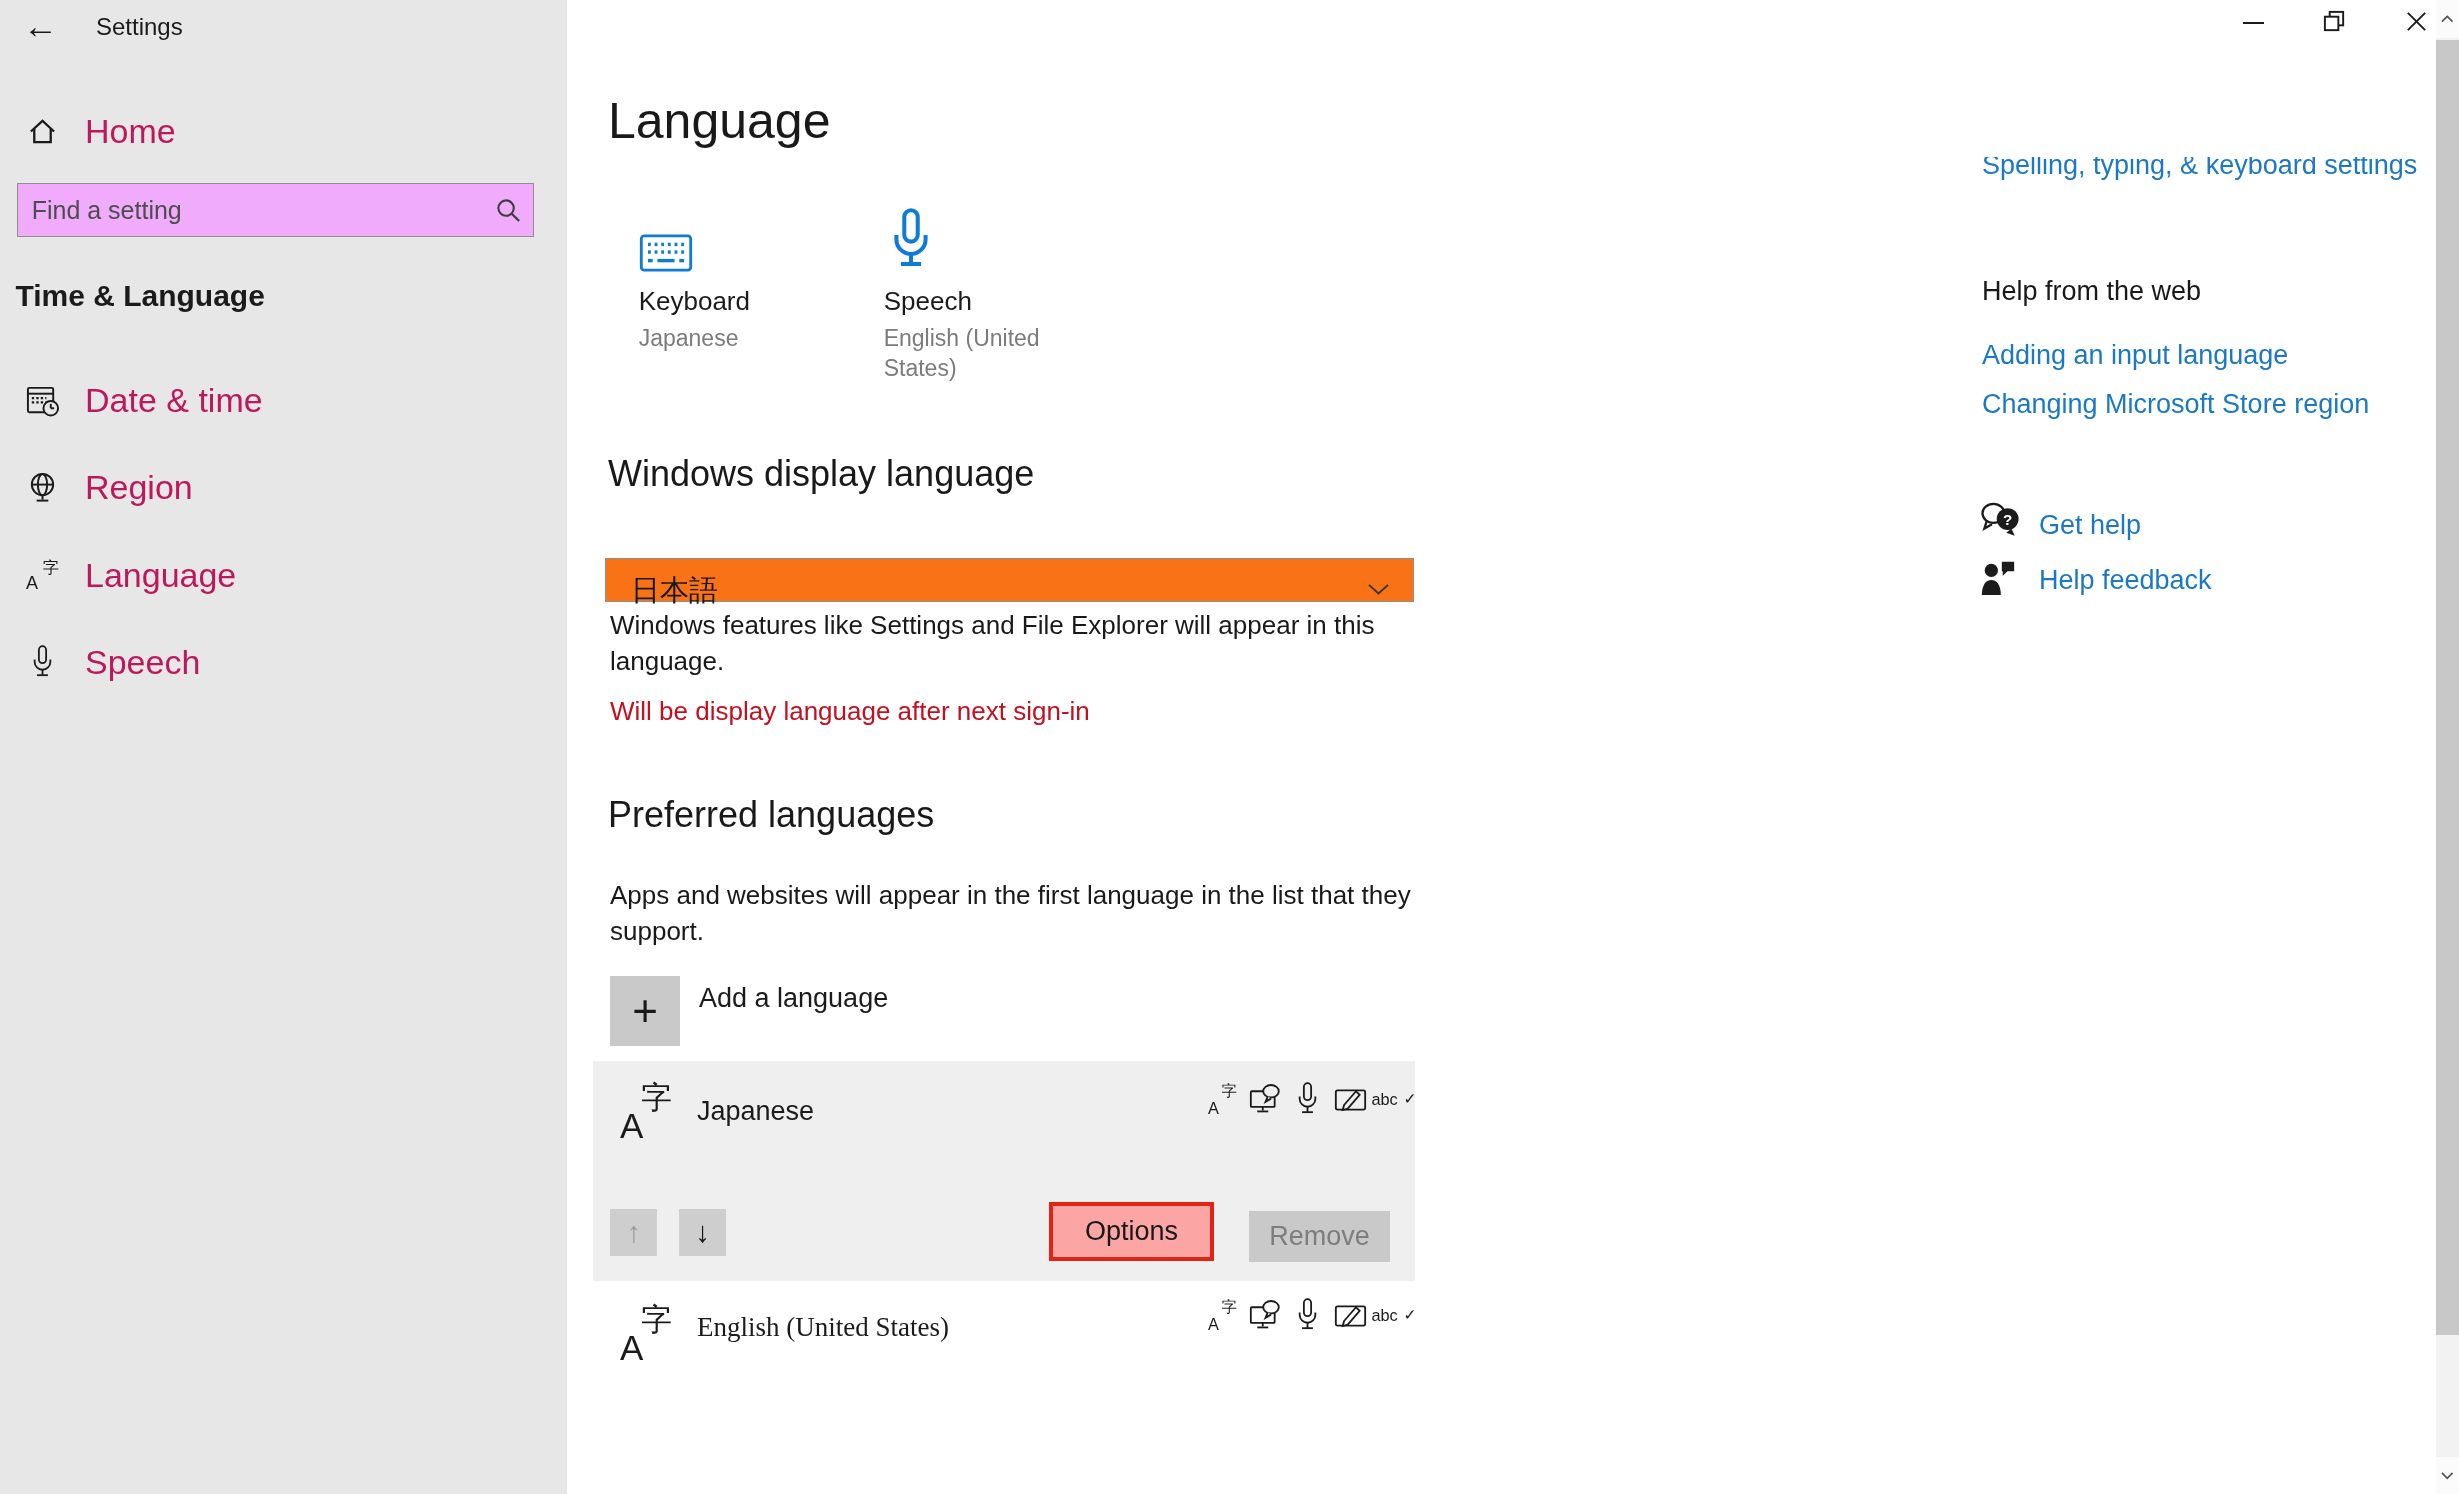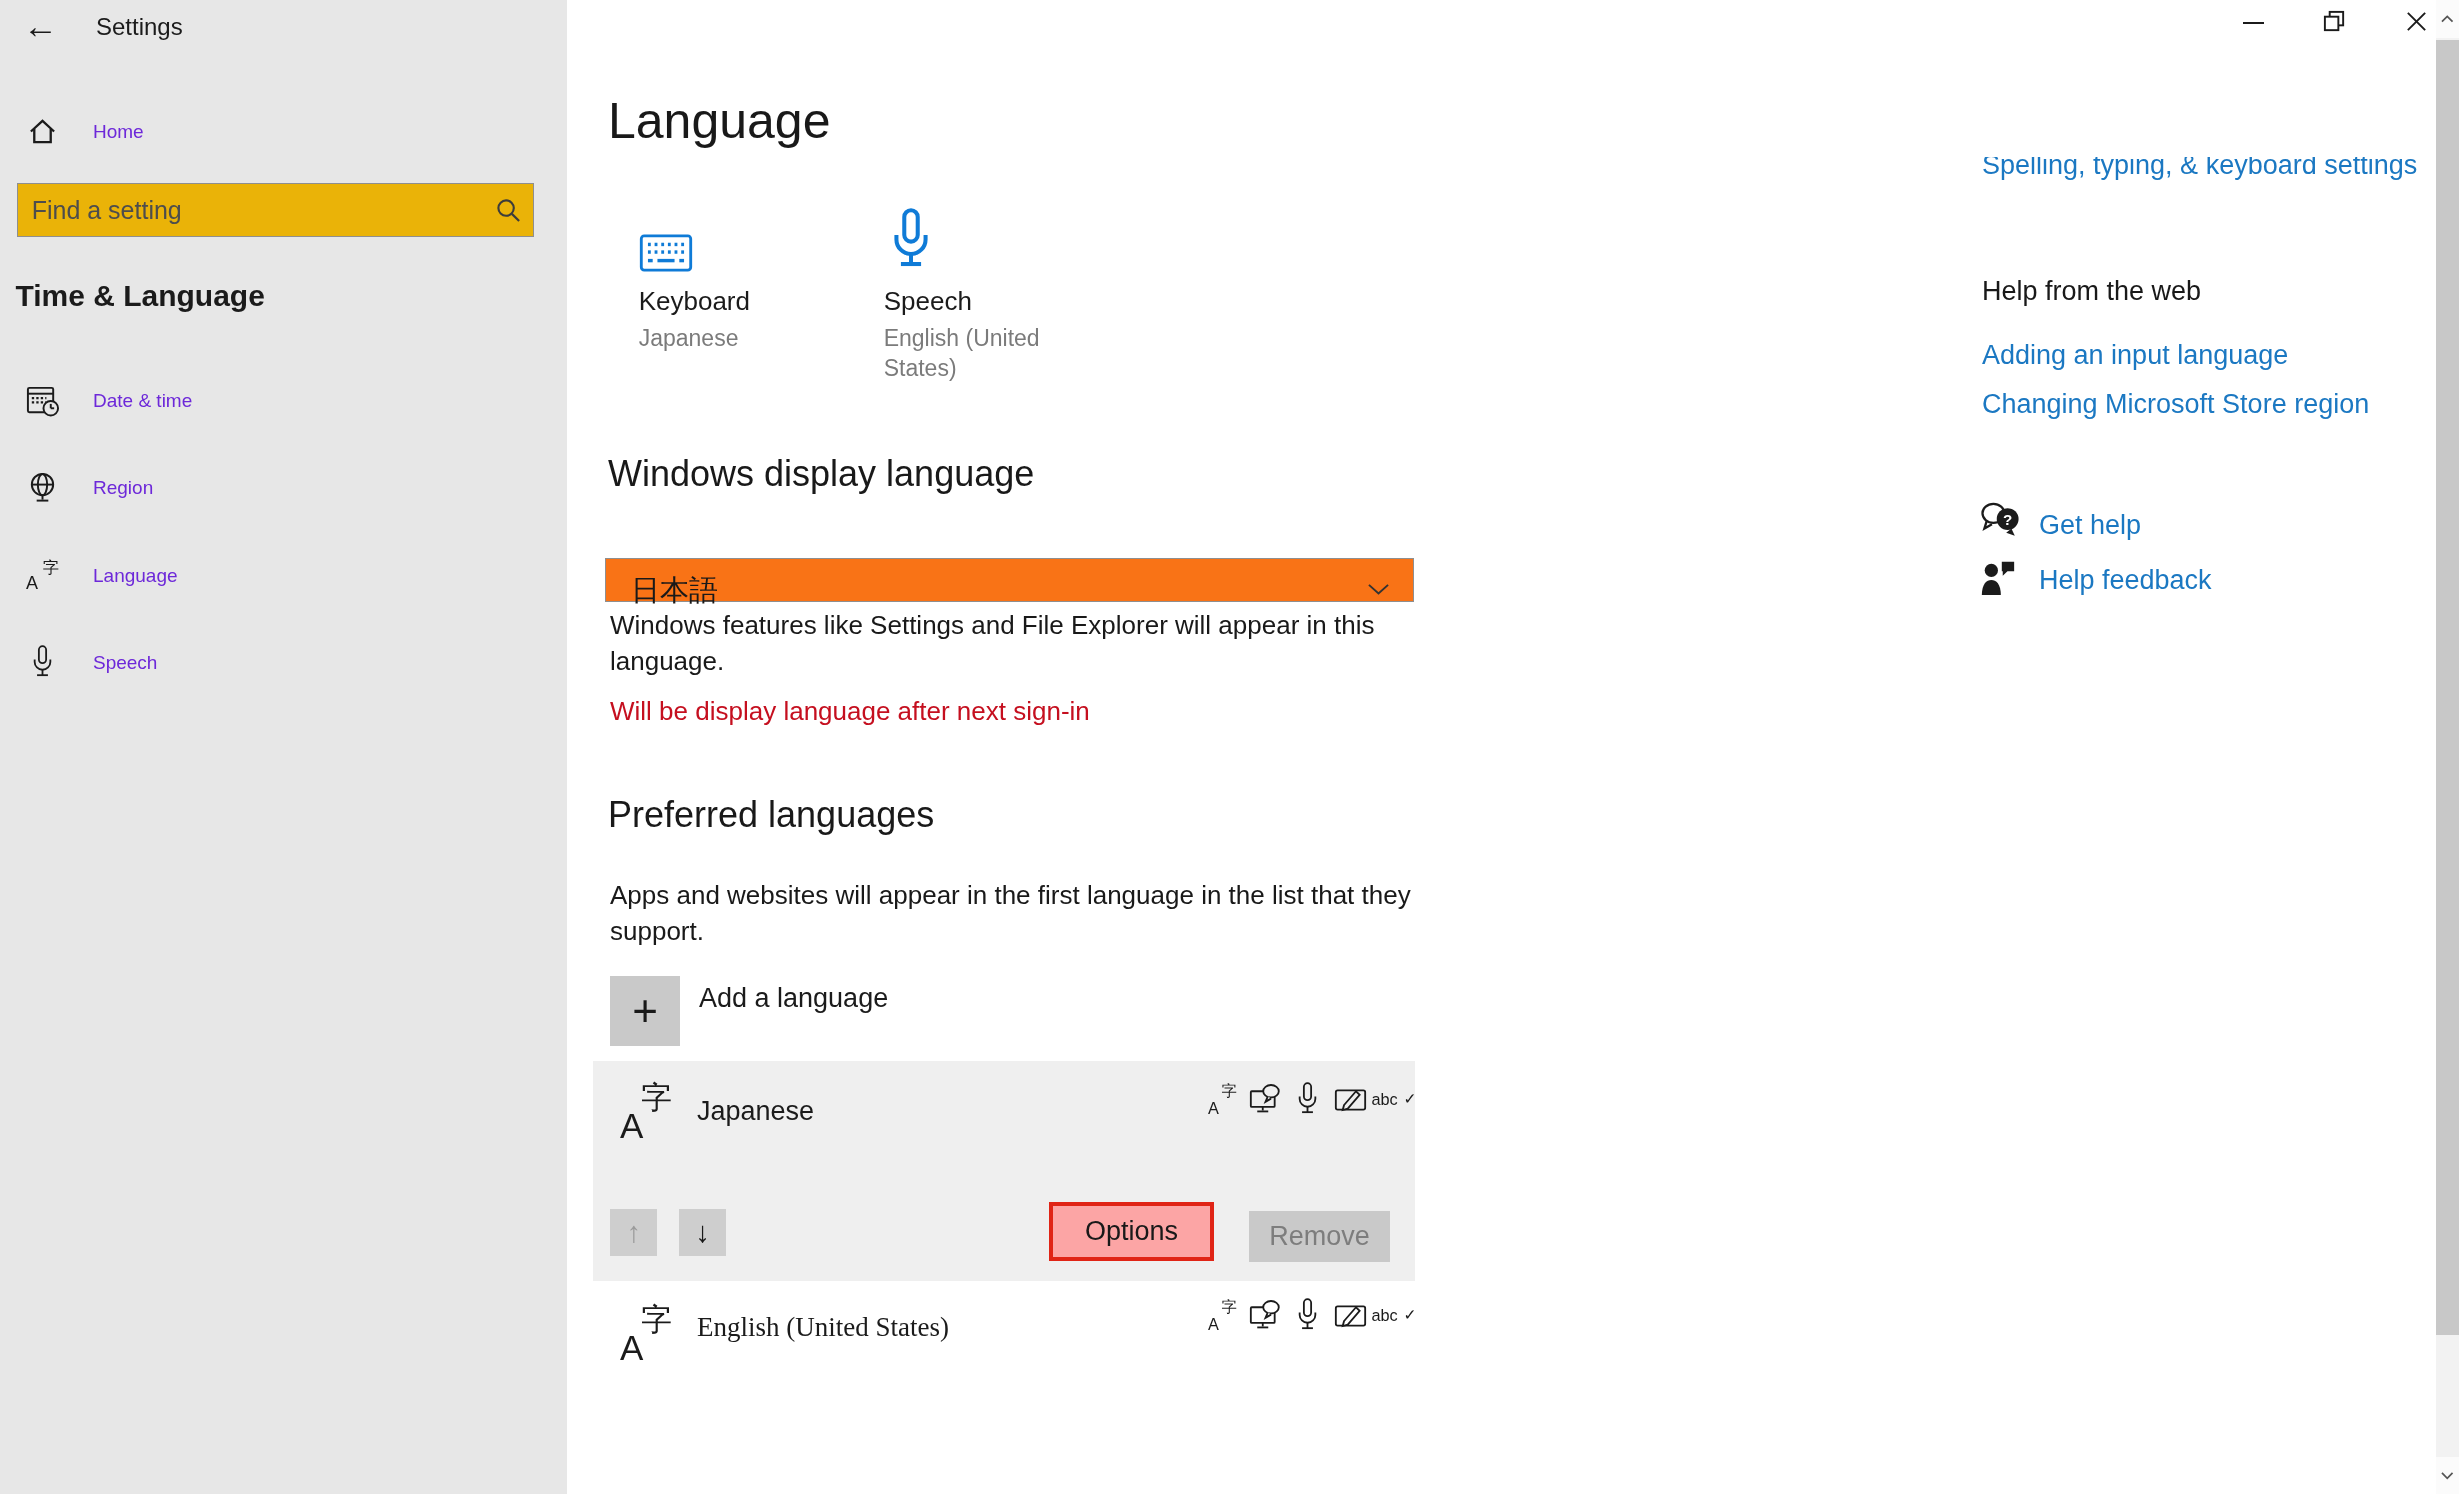--- a/index.html
+++ b/index.html
@@ -8,23 +8,23 @@
     background:#ffffff;font-family:"Liberation Sans",sans-serif;color:#1b1b1b;
   }
   .nowrap{white-space:nowrap;}
 
   
   .sidebar{position:absolute;left:0;top:0;width:567px;height:1495px;background:#e7e7e7;}
   .back-btn{position:absolute;left:13.4px;top:1.9px;width:54px;height:48px;display:flex;align-items:center;justify-content:center;font-size:35px;font-weight:400;color:#1b1b1b;cursor:pointer;}
   .app-title{position:absolute;left:96px;top:13.4px;font-size:24px;color:#1b1b1b;}
   .side-row{position:absolute;left:0;width:567px;height:63px;display:flex;align-items:center;padding-left:25px;box-sizing:border-box;gap:25px;cursor:pointer;}
   .side-row .ico{width:35px;display:flex;justify-content:center;align-items:center;flex:0 0 35px;}
-  .side-row .lbl{font-size:19px;color:#6d28d9;margin-left:8px;}
+  .side-row .lbl{font-size:34px;color:#be185d;}
   .home-row{top:100px;}
-  .search-box{position:absolute;left:17.3px;top:183px;width:517px;height:54px;background:#eab308;border:1.9px solid #8f8f8f;box-sizing:border-box;}
+  .search-box{position:absolute;left:17.3px;top:183px;width:517px;height:54px;background:#f0abfc;border:1.9px solid #8f8f8f;box-sizing:border-box;}
   .search-box input{position:absolute;left:0;top:0;width:100%;height:100%;border:none;outline:none;background:transparent;font-family:"Liberation Sans",sans-serif;font-size:25px;color:#4d4d4d;padding:0 48px 0 13.4px;box-sizing:border-box;}
   .search-box input::placeholder{color:#4d4d4d;opacity:1;}
   .search-ico{position:absolute;right:11.5px;top:12.5px;}
   .section-title{position:absolute;left:15.4px;top:279px;font-size:30px;font-weight:700;color:#1b1b1b;}
   .nav-1{top:369px;} .nav-2{top:456px;} .nav-3{top:544px;} .nav-4{top:631px;}
 
   
   .azi{position:relative;display:inline-block;}
   .azi .kj{position:absolute;top:0;right:0;line-height:1;}
   .azi .aa{position:absolute;bottom:0;left:0;line-height:1;}

